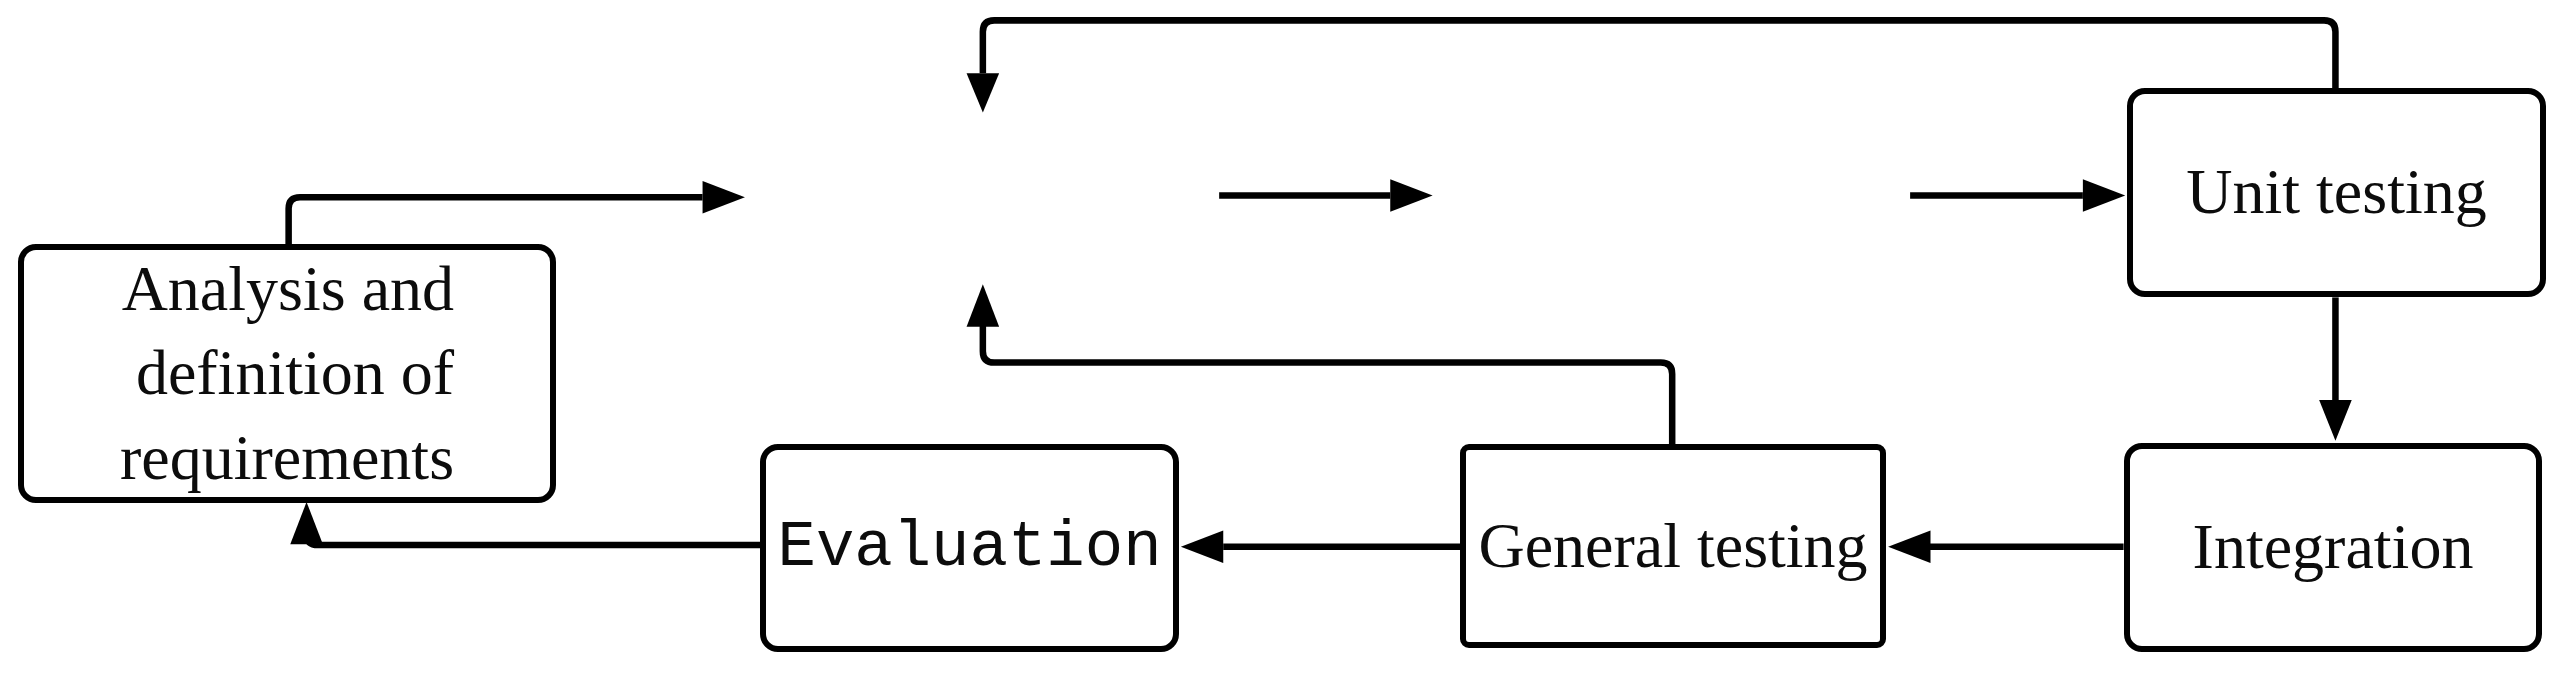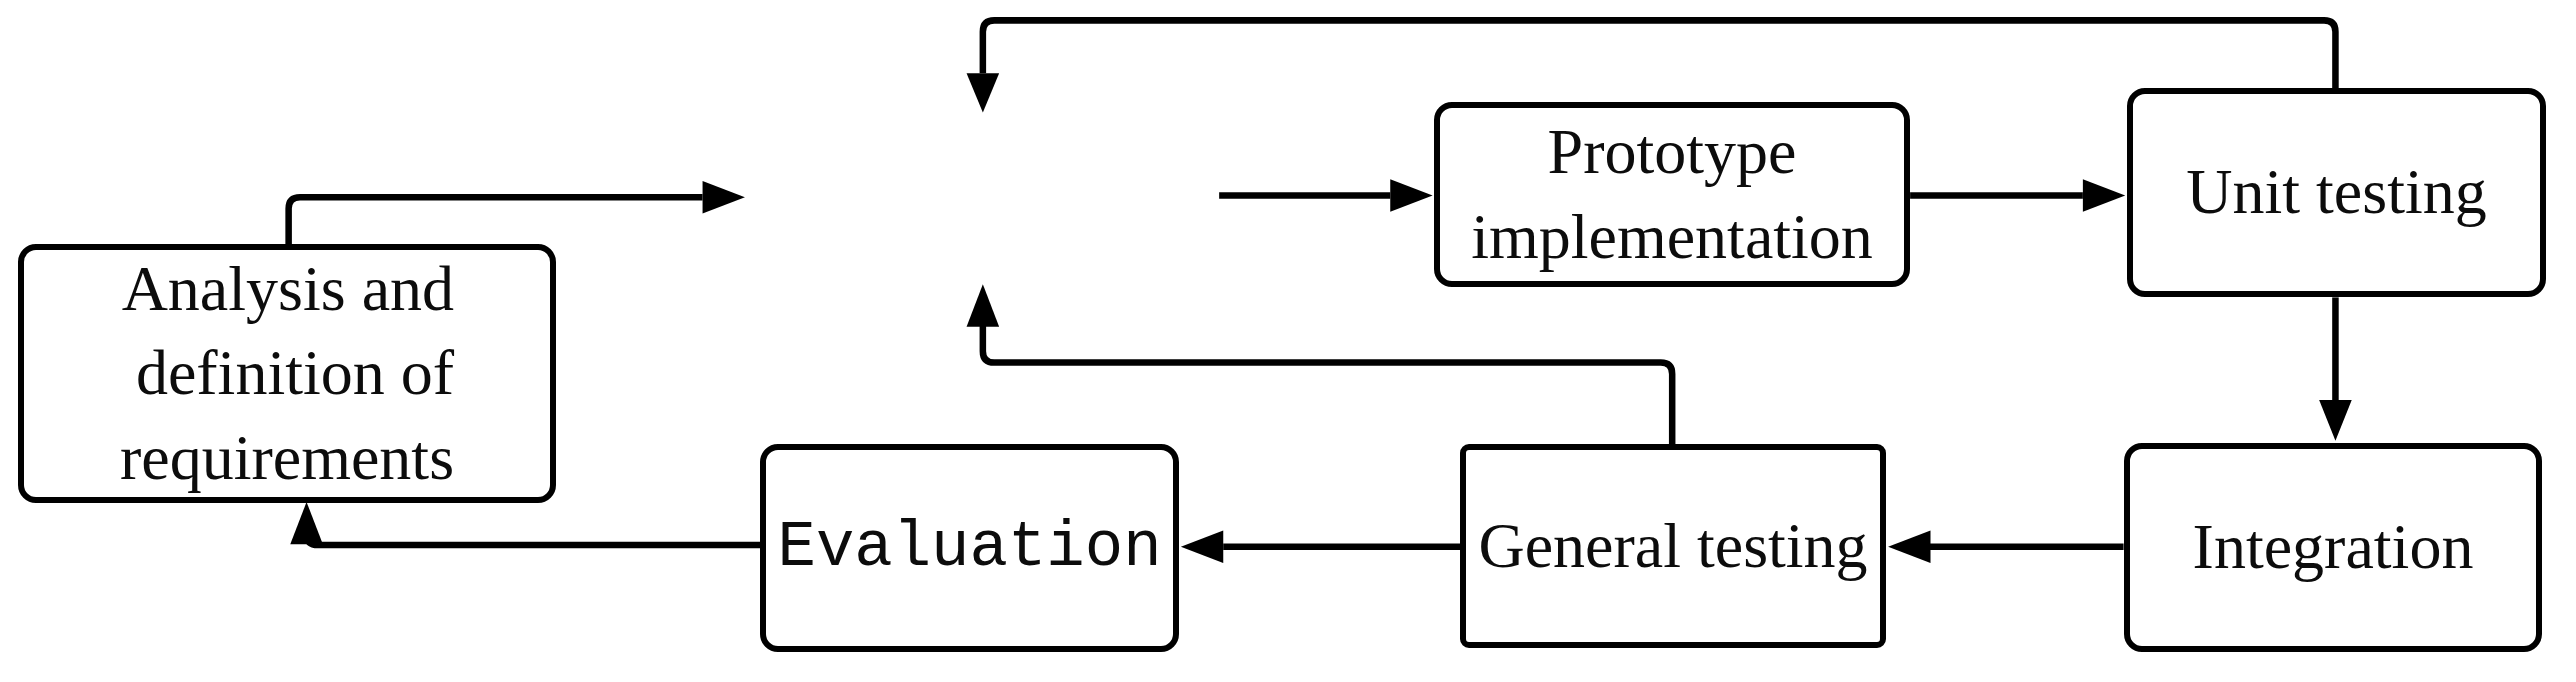--- a/index.html
+++ b/index.html
@@ -104,24 +104,20 @@
     </g>
   </svg>
 
   <div class="node node-analysis">
     <span>Analysis and
 definition of
 requirements</span>
   </div>
 
 
-  <div class="node node-prototype">
-    <span>Prototype
-implementation</span>
-  </div>
 
   <div class="node node-unit">
     <span>Unit testing</span>
   </div>
 
   <div class="node node-integration">
     <span>Integration</span>
   </div>
 
   <div class="node node-general">

